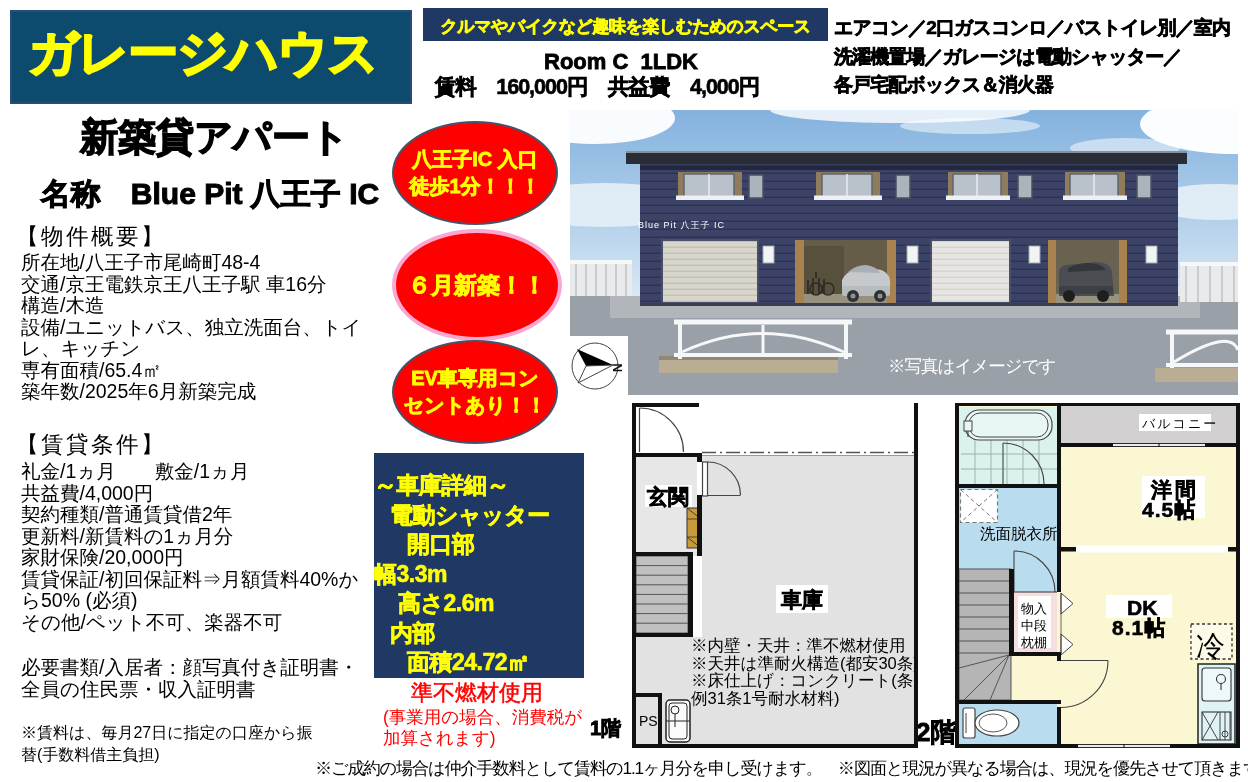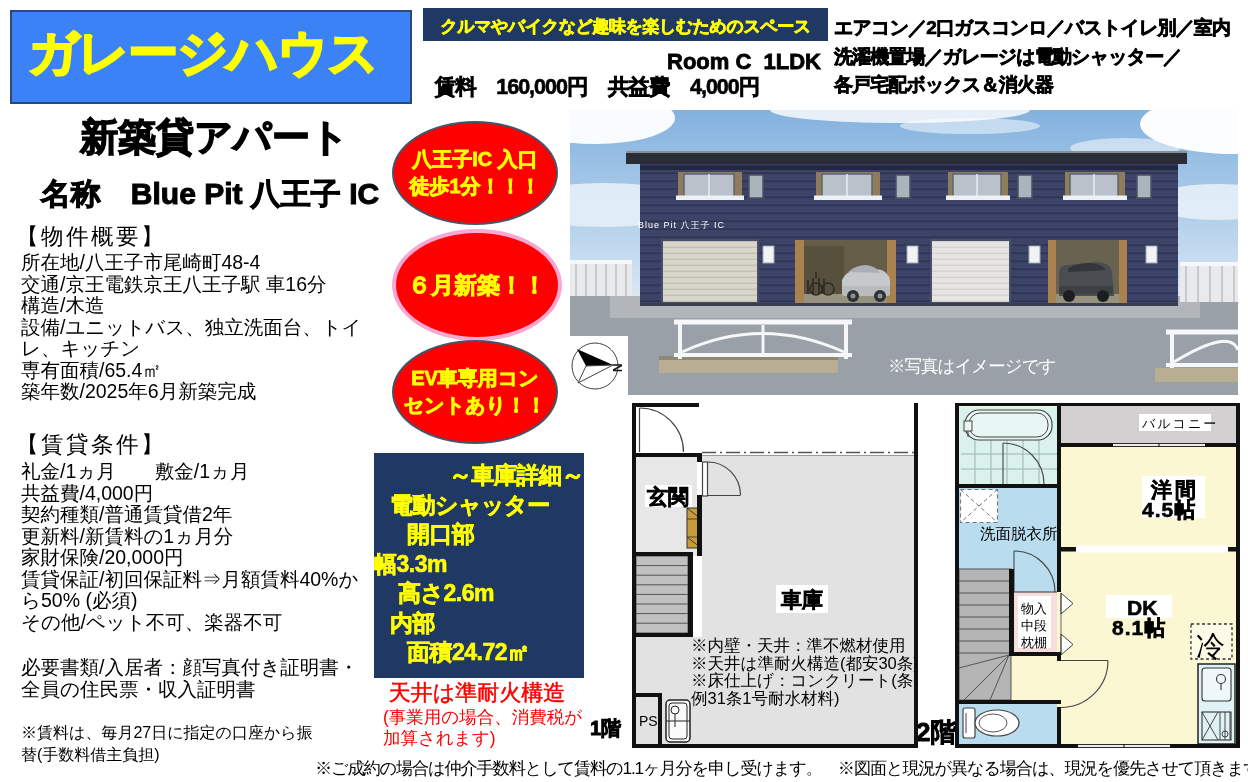--- a/index.html
+++ b/index.html
@@ -4,21 +4,21 @@
 <style>
 html,body{margin:0;padding:0;}
 body{width:1248px;height:782px;position:relative;background:#ffffff;overflow:hidden;
      font-family:"Liberation Sans",sans-serif;}
 .abs{position:absolute;}
 .b{font-weight:bold;}
 </style>
 </head>
 <body>
 
-<div class="abs" style="left:10px;top:10px;width:398px;height:90px;background:#3b82f6;border:2px solid #2a4a7a;display:flex;align-items:center;justify-content:center;">
+<div class="abs" style="left:10px;top:10px;width:398px;height:90px;background:#0c4a6e;border:2px solid #2a4a7a;display:flex;align-items:center;justify-content:center;">
   <span class="b" style="color:#ffff00;font-size:50px;letter-spacing:-1px;position:relative;left:-8px;top:-4px;-webkit-text-stroke:2.2px #ffff00;">ガレージハウス</span>
 </div>
 
 <div class="abs b" style="left:3px;top:112px;width:423px;text-align:center;font-size:38px;color:#000;-webkit-text-stroke:1.4px #000;">新築貸アパート</div>
 
 <div class="abs b" style="left:0px;top:174px;width:420px;text-align:center;font-size:30px;color:#000;-webkit-text-stroke:1px #000;">名称　Blue Pit 八王子 IC</div>
 
 <div class="abs" style="left:16px;top:221px;font-size:22.5px;letter-spacing:2.5px;color:#000;">【物件概要】</div>
 
 <div class="abs" style="left:21px;top:252px;width:400px;font-size:19.5px;line-height:21.5px;color:#000;">所在地/八王子市尾崎町48-4<br>交通/京王電鉄京王八王子駅 車16分<br>構造/木造<br>設備/ユニットバス、独立洗面台、トイ<br>レ、キッチン<br>専有面積/65.4㎡<br>築年数/2025年6月新築完成</div>
@@ -28,51 +28,51 @@
 <div class="abs" style="left:21px;top:461px;width:420px;font-size:19.5px;line-height:21.5px;color:#000;">礼金/1ヵ月　　敷金/1ヵ月<br>共益費/4,000円<br>契約種類/普通賃貸借2年<br>更新料/新賃料の1ヵ月分<br>家財保険/20,000円<br>賃貸保証/初回保証料⇒月額賃料40%か<br>ら50% (必須)<br>その他/ペット不可、楽器不可</div>
 
 <div class="abs" style="left:21px;top:657px;width:420px;font-size:19.5px;line-height:21.5px;color:#000;">必要書類/入居者：顔写真付き証明書・<br>全員の住民票・収入証明書</div>
 
 <div class="abs" style="left:21px;top:722px;width:420px;font-size:16px;line-height:21.5px;color:#000;">※賃料は、毎月27日に指定の口座から振<br>替(手数料借主負担)</div>
 
 <div class="abs" style="left:423px;top:8px;width:405px;height:33px;background:#1f3864;display:flex;align-items:center;justify-content:center;">
   <span class="b" style="color:#ffff00;font-size:17px;white-space:nowrap;letter-spacing:-0.5px;position:relative;top:1.5px;-webkit-text-stroke:0.7px #ffff00;">クルマやバイクなど趣味を楽しむためのスペース</span>
 </div>
 
-<div class="abs b" style="left:421px;top:49px;width:400px;text-align:right;font-size:22px;color:#000;-webkit-text-stroke:0.8px #000;">Room C&nbsp;&nbsp;1LDK</div>
+<div class="abs b" style="left:421px;top:49px;width:400px;text-align:center;font-size:22px;color:#000;-webkit-text-stroke:0.8px #000;">Room C&nbsp;&nbsp;1LDK</div>
 
 <div class="abs b" style="left:397px;top:72px;width:400px;text-align:center;font-size:21.5px;letter-spacing:-1px;color:#000;-webkit-text-stroke:0.6px #000;">賃料　160,000円　共益費　4,000円</div>
 
 <div class="abs b" style="left:834px;top:14px;width:414px;font-size:19px;line-height:28.6px;letter-spacing:-0.9px;color:#000;-webkit-text-stroke:0.7px #000;">エアコン／2口ガスコンロ／バストイレ別／室内<br>洗濯機置場／ガレージは電動シャッター／<br>各戸宅配ボックス＆消火器</div>
 
 <div class="abs" style="left:392px;top:121px;width:162px;height:100px;background:#ff0000;border:2px solid #44546a;border-radius:50%;display:flex;flex-direction:column;align-items:center;justify-content:center;">
   <span class="b" style="color:#ffff00;font-size:20px;line-height:27px;white-space:nowrap;-webkit-text-stroke:0.8px #ffff00;">八王子IC 入口</span>
   <span class="b" style="color:#ffff00;font-size:20px;line-height:27px;white-space:nowrap;-webkit-text-stroke:0.8px #ffff00;">徒歩1分！！！</span>
 </div>
 
 <div class="abs" style="left:392px;top:229px;width:162px;height:104px;background:#ff0000;border:4px solid #f9a8d4;border-radius:50%;display:flex;align-items:center;justify-content:center;">
   <span class="b" style="color:#ffff00;font-size:23px;white-space:nowrap;-webkit-text-stroke:0.9px #ffff00;">６月新築！！</span>
 </div>
 
 <div class="abs" style="left:392px;top:340px;width:162px;height:100px;background:#ff0000;border:2px solid #44546a;border-radius:50%;display:flex;flex-direction:column;align-items:center;justify-content:center;">
   <span class="b" style="color:#ffff00;font-size:20px;line-height:27px;white-space:nowrap;-webkit-text-stroke:0.8px #ffff00;">EV車専用コン</span>
   <span class="b" style="color:#ffff00;font-size:20px;line-height:27px;white-space:nowrap;-webkit-text-stroke:0.8px #ffff00;">セントあり！！</span>
 </div>
 
 <div class="abs" style="left:374px;top:453px;width:210px;height:225px;background:#1f3864;color:#ffff00;font-weight:bold;font-size:23px;line-height:29.5px;letter-spacing:-0.5px;-webkit-text-stroke:0.6px #ffff00;">
-  <div style="text-align:right;margin-top:8px;">～車庫詳細～</div>
+  <div style="text-align:left;margin-top:18px;">～車庫詳細～</div>
   <div style="margin-left:16px;">電動シャッター</div>
   <div style="margin-left:33px;">開口部</div>
   <div style="">幅3.3m</div>
   <div style="margin-left:24px;">高さ2.6m</div>
   <div style="margin-left:16px;">内部</div>
   <div style="margin-left:33px;">面積24.72㎡</div>
 </div>
 
-<div class="abs" style="left:374px;top:678px;width:206px;text-align:center;font-size:22px;color:#ff0000;-webkit-text-stroke:0.5px #ff0000;">天井は準耐火構造</div>
+<div class="abs" style="left:374px;top:678px;width:206px;text-align:center;font-size:22px;color:#ff0000;-webkit-text-stroke:0.5px #ff0000;">準不燃材使用</div>
 <div class="abs" style="left:383px;top:707px;width:230px;text-align:left;font-size:17.5px;line-height:20.5px;color:#ff0000;">(事業用の場合、消費税が<br>加算されます)</div>
 
 <div class="abs" style="left:315px;top:756px;width:945px;font-size:17.2px;letter-spacing:-1.15px;white-space:nowrap;color:#000;">※ご成約の場合は仲介手数料として賃料の1.1ヶ月分を申し受けます。　※図面と現況が異なる場合は、現況を優先させて頂きます。</div>
 
 <div class="abs b" style="left:590px;top:715px;font-size:20px;color:#000;-webkit-text-stroke:0.8px #000;">1階</div>
 <div class="abs b" style="left:916px;top:715px;font-size:26px;color:#000;-webkit-text-stroke:0.8px #000;">2階</div>
 
 <svg class="abs" style="left:570px;top:110px;" width="668" height="285" viewBox="0 0 668 285">
   <defs>
     <linearGradient id="sky" x1="0" y1="0" x2="0" y2="1">

